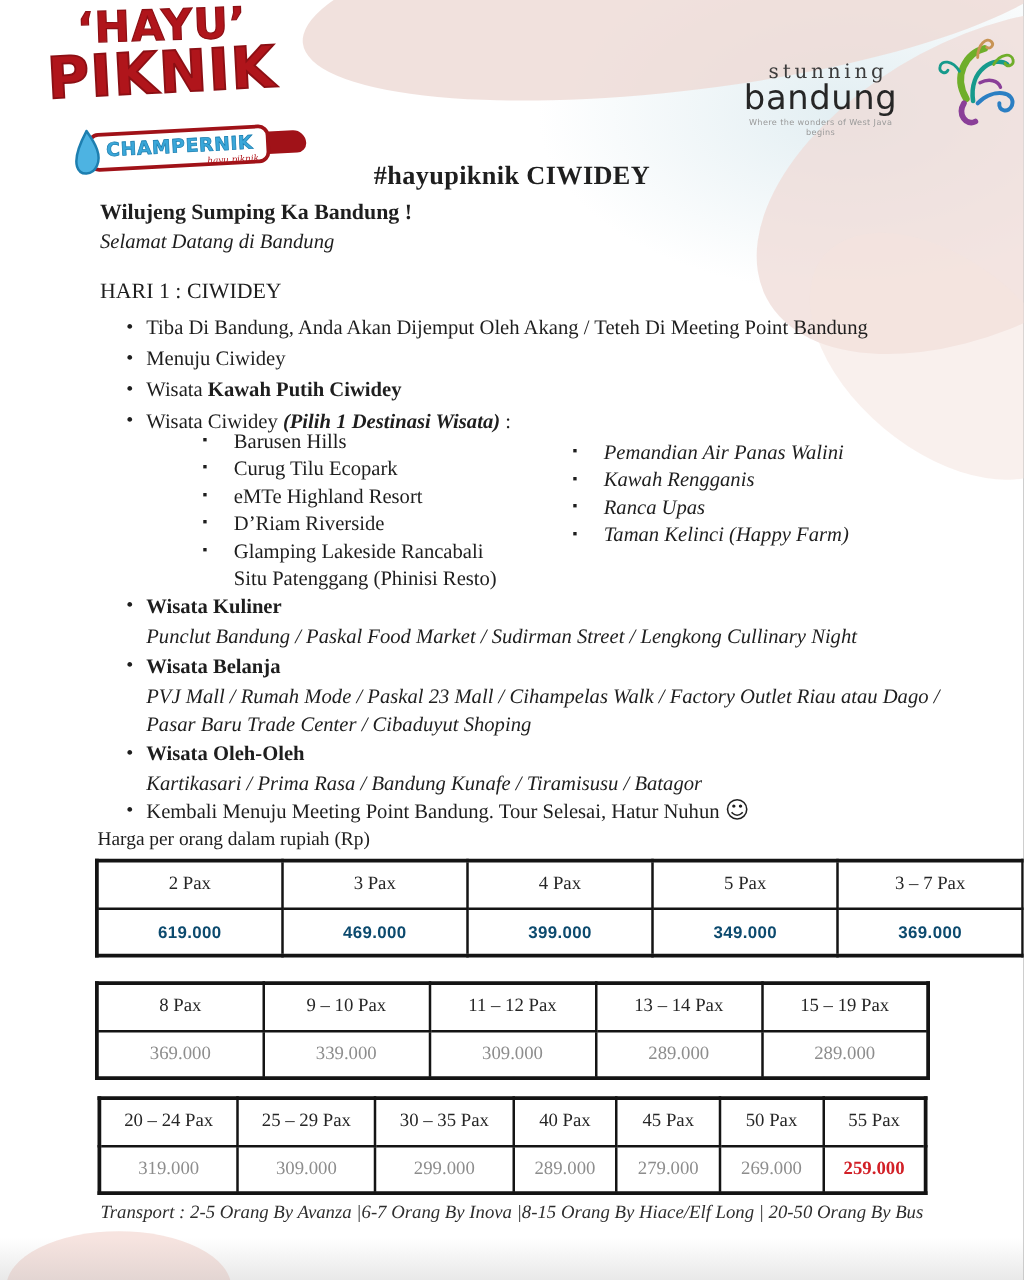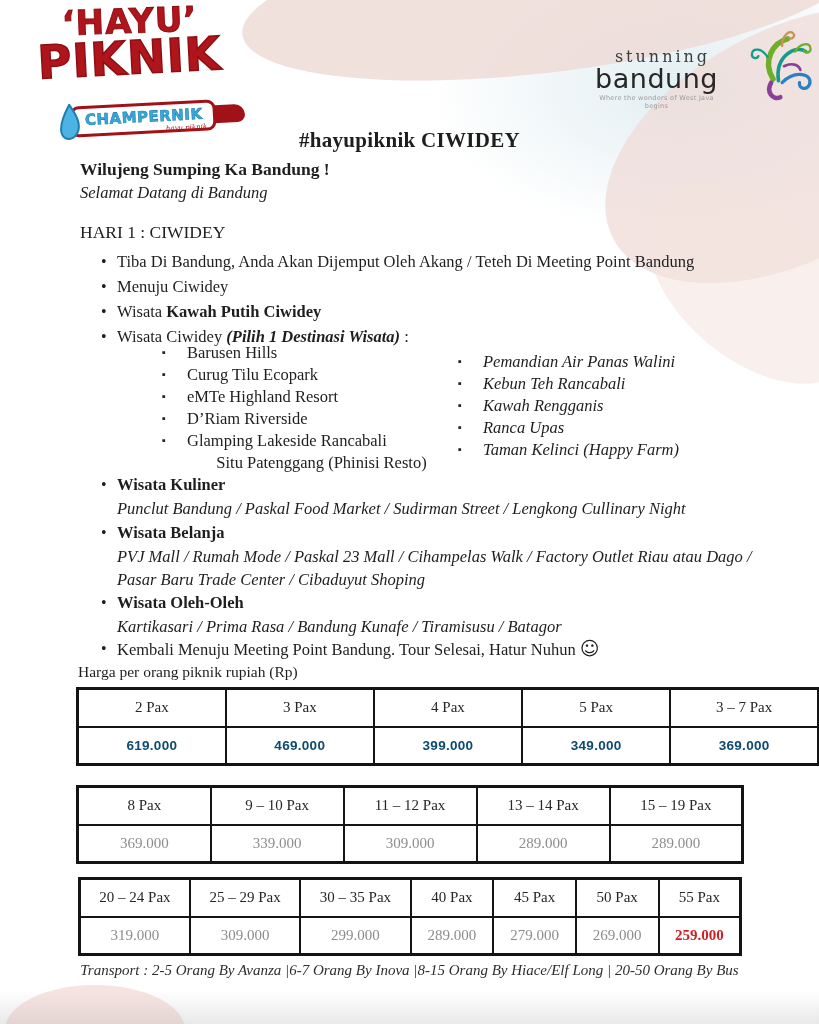--- a/index.html
+++ b/index.html
@@ -66,21 +66,21 @@
   .grp { position:absolute; left:100px; width:662px; font-size:16.5px; }
   .blt { position:relative; padding-left:17px; line-height:25px; }
   .blt::before { content:"•"; position:absolute; left:1px; top:0; font-size:16px; }
   .gA { top:249px; }
   .gB { top:342px; }
   .dest-cols { display:flex; }
   .col-left { width:296px; margin-left:60px; }
   .col-right { margin-top:9px;font-style:italic; }
   .sq { position:relative; padding-left:27px; line-height:22px; }
   .sq::before { content:"▪"; position:absolute; left:2px; top:-1px; font-size:11px; }
-  .cont { padding-left:27px; line-height:22px;text-align:center; }
+  .cont { padding-left:27px; line-height:22px; }
   .gC { top:472px; } .gD { top:520px; } .gE { top:590px; } .gF { top:636px; }
   .detail { font-style:italic; padding-left:17px; line-height:23px; }
   .emoji { font-size:19px; font-family:"DejaVu Sans", sans-serif; }
 
   
   .price-note { position:absolute; left:78px; top:663px; font-size:15.5px; }
   table.ptable { position:absolute; border-collapse:collapse; table-layout:fixed;
     background:#fff; border:3px solid #141414; }
   .ptable td { border:2px solid #141414; text-align:center; vertical-align:middle;
     height:38px; font-size:15px; color:#262626; overflow:hidden; }
@@ -161,21 +161,20 @@
       <div class="col-left">
         <div class="sq">Barusen Hills</div>
         <div class="sq">Curug Tilu Ecopark</div>
         <div class="sq">eMTe Highland Resort</div>
         <div class="sq">D’Riam Riverside</div>
         <div class="sq">Glamping Lakeside Rancabali</div>
         <div class="cont">Situ Patenggang (Phinisi Resto)</div>
       </div>
       <div class="col-right">
         <div class="sq">Pemandian Air Panas Walini</div>
-        <div class="sq">Kebun Teh Rancabali</div>
         <div class="sq">Kawah Rengganis</div>
         <div class="sq">Ranca Upas</div>
         <div class="sq">Taman Kelinci (Happy Farm)</div>
       </div>
     </div>
 
     <div class="grp gC">
       <div class="blt"><b>Wisata Kuliner</b></div>
       <div class="detail">Punclut Bandung / Paskal Food Market / Sudirman Street / Lengkong Cullinary Night</div>
     </div>
@@ -184,21 +183,21 @@
       <div class="detail">PVJ Mall / Rumah Mode / Paskal 23 Mall / Cihampelas Walk / Factory Outlet Riau atau Dago / Pasar Baru Trade Center / Cibaduyut Shoping</div>
     </div>
     <div class="grp gE">
       <div class="blt"><b>Wisata Oleh-Oleh</b></div>
       <div class="detail">Kartikasari / Prima Rasa / Bandung Kunafe / Tiramisusu / Batagor</div>
     </div>
     <div class="grp gF">
       <div class="blt"><span>Kembali Menuju Meeting Point Bandung. Tour Selesai, Hatur Nuhun</span> <span class="emoji">☺</span></div>
     </div>
 
-    <div class="price-note">Harga per orang piknik rupiah (Rp)</div>
+    <div class="price-note">Harga per orang dalam rupiah (Rp)</div>
 
     <table class="ptable t1">
       <tbody>
           <tr class="head">
         <td>2 Pax</td>
         <td>3 Pax</td>
         <td>4 Pax</td>
         <td>5 Pax</td>
         <td>3 – 7 Pax</td>
       </tr>

